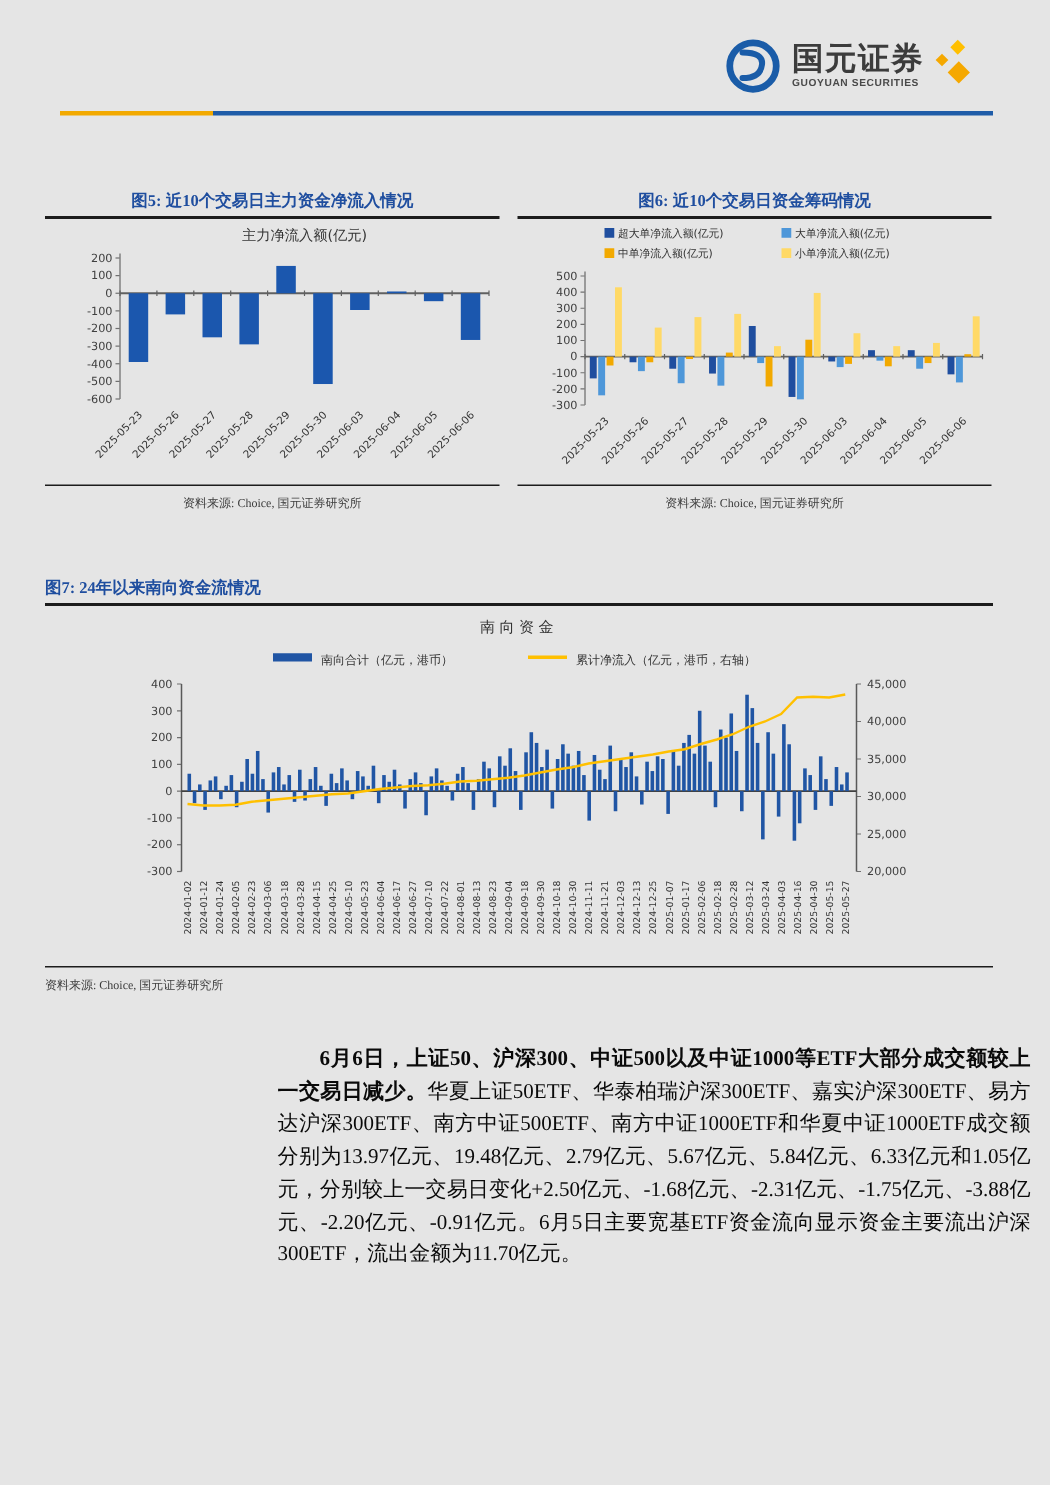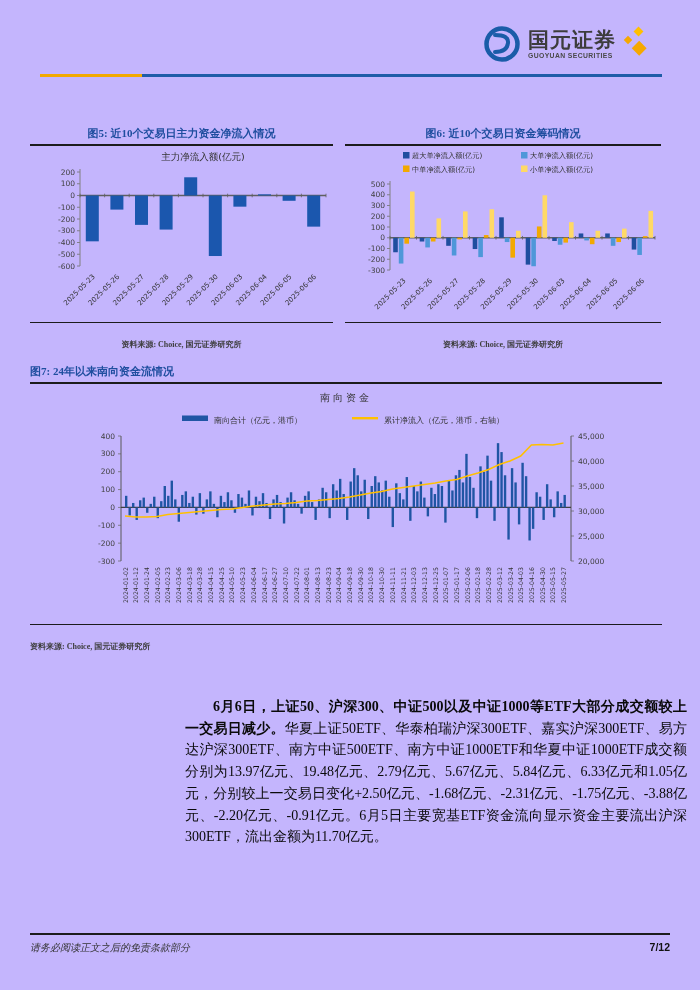--- a/index.html
+++ b/index.html
@@ -1,34 +1,34 @@
 <!DOCTYPE html>
 <html><head>
 <meta charset="utf-8">
 <style>
   html,body{margin:0;padding:0;background:#888;}
-  .page{position:relative;width:700px;height:990px;background:#c4b5fd;margin:0 auto;
+  .page{position:relative;width:700px;height:990px;background:#e5e5e5;margin:0 auto;
         font-family:"Liberation Serif","DejaVu Serif",serif;overflow:hidden;}
   
   .logo{position:absolute;right:52px;top:24px;display:flex;align-items:center;gap:6px;}
   .logo-cn{font-family:"Liberation Sans","DejaVu Sans",sans-serif;font-weight:bold;
            font-size:21px;color:#3c3c3c;letter-spacing:1px;line-height:21px;}
   .logo-en{font-family:"Liberation Sans","DejaVu Sans",sans-serif;font-weight:bold;
            font-size:6.8px;color:#4a4a4a;letter-spacing:.4px;margin-top:2px;}
   .hrule{position:absolute;top:74px;left:40px;width:622px;height:2.5px;}
   .hrule .y{position:absolute;left:0;top:0;width:102px;height:100%;}
   .hrule .b{position:absolute;left:102px;top:0;right:0;height:100%;}
   
   .figcol{position:absolute;top:126px;text-align:center;}
   .figcol.left{left:30px;width:303px;}
   .figcol.right{left:345px;width:316px;}
   .fig-caption{font-size:11px;font-weight:bold;color:#1F4E9F;
                border-bottom:2.5px solid #1c1c1c;padding-bottom:3px;white-space:nowrap;}
-  .fig-source{border-top:1.5px solid #1c1c1c;padding-top:16px;font-size:8px;color:#3d3d3d;font-weight:bold;}
-  .fig7-block{position:absolute;left:30px;top:364px;width:632px;}
+  .fig-source{border-top:1.5px solid #1c1c1c;padding-top:6px;font-size:8px;color:#3d3d3d;}
+  .fig7-block{position:absolute;left:30px;top:384px;width:632px;}
   .fig7-block svg{display:block;margin:0 auto;}
   
   .para-bold{position:absolute;left:196px;top:331px;width:478px;font-size:12.5px;font-weight:bold;
              color:#0a0a0a;line-height:22px;text-indent:2em;text-align:justify;}
   .sec-heading{position:absolute;left:187px;top:664px;font-size:15.5px;font-weight:bold;color:#1D50B5;}
   .para-etf{position:absolute;left:185px;top:696px;width:502px;font-size:14px;color:#0a0a0a;
             line-height:21.7px;text-indent:2em;text-align:justify;}
   
   .footer{position:absolute;left:30px;top:933px;width:640px;border-top:2px solid #1c1c1c;
           padding-top:6px;display:flex;justify-content:space-between;align-items:flex-start;}
@@ -424,18 +424,14 @@
         <text x="469.9072783584979" y="183" font-size="6.2" text-anchor="end" fill="#333" transform="rotate(-90 469.9072783584979 183)">2025-04-16</text>
         <text x="480.6022067363531" y="183" font-size="6.2" text-anchor="end" fill="#333" transform="rotate(-90 480.6022067363531 183)">2025-04-30</text>
         <text x="491.2971351142083" y="183" font-size="6.2" text-anchor="end" fill="#333" transform="rotate(-90 491.2971351142083 183)">2025-05-15</text>
         <text x="501.9920634920635" y="183" font-size="6.2" text-anchor="end" fill="#333" transform="rotate(-90 501.9920634920635 183)">2025-05-27</text>
       </svg>
     <div class="fig-source">资料来源: Choice, 国元证券研究所</div>
   </div>
 
   <div class="para-etf"><b>6月6日，上证50、沪深300、中证500以及中证1000等ETF大部分成交额较上一交易日减少。</b><span>华夏上证50ETF、华泰柏瑞沪深300ETF、嘉实沪深300ETF、易方达沪深300ETF、南方中证500ETF、南方中证1000ETF和华夏中证1000ETF成交额分别为13.97亿元、19.48亿元、2.79亿元、5.67亿元、5.84亿元、6.33亿元和1.05亿元，分别较上一交易日变化+2.50亿元、-1.68亿元、-2.31亿元、-1.75亿元、-3.88亿元、-2.20亿元、-0.91亿元。6月5日主要宽基ETF资金流向显示资金主要流出沪深300ETF，流出金额为11.70亿元。</span></div>
 
-  <div class="footer">
-    <div class="footer-left">请务必阅读正文之后的免责条款部分</div>
-    <div class="footer-right">7/12</div>
-  </div>
 
 </div>
 
 </body></html>

